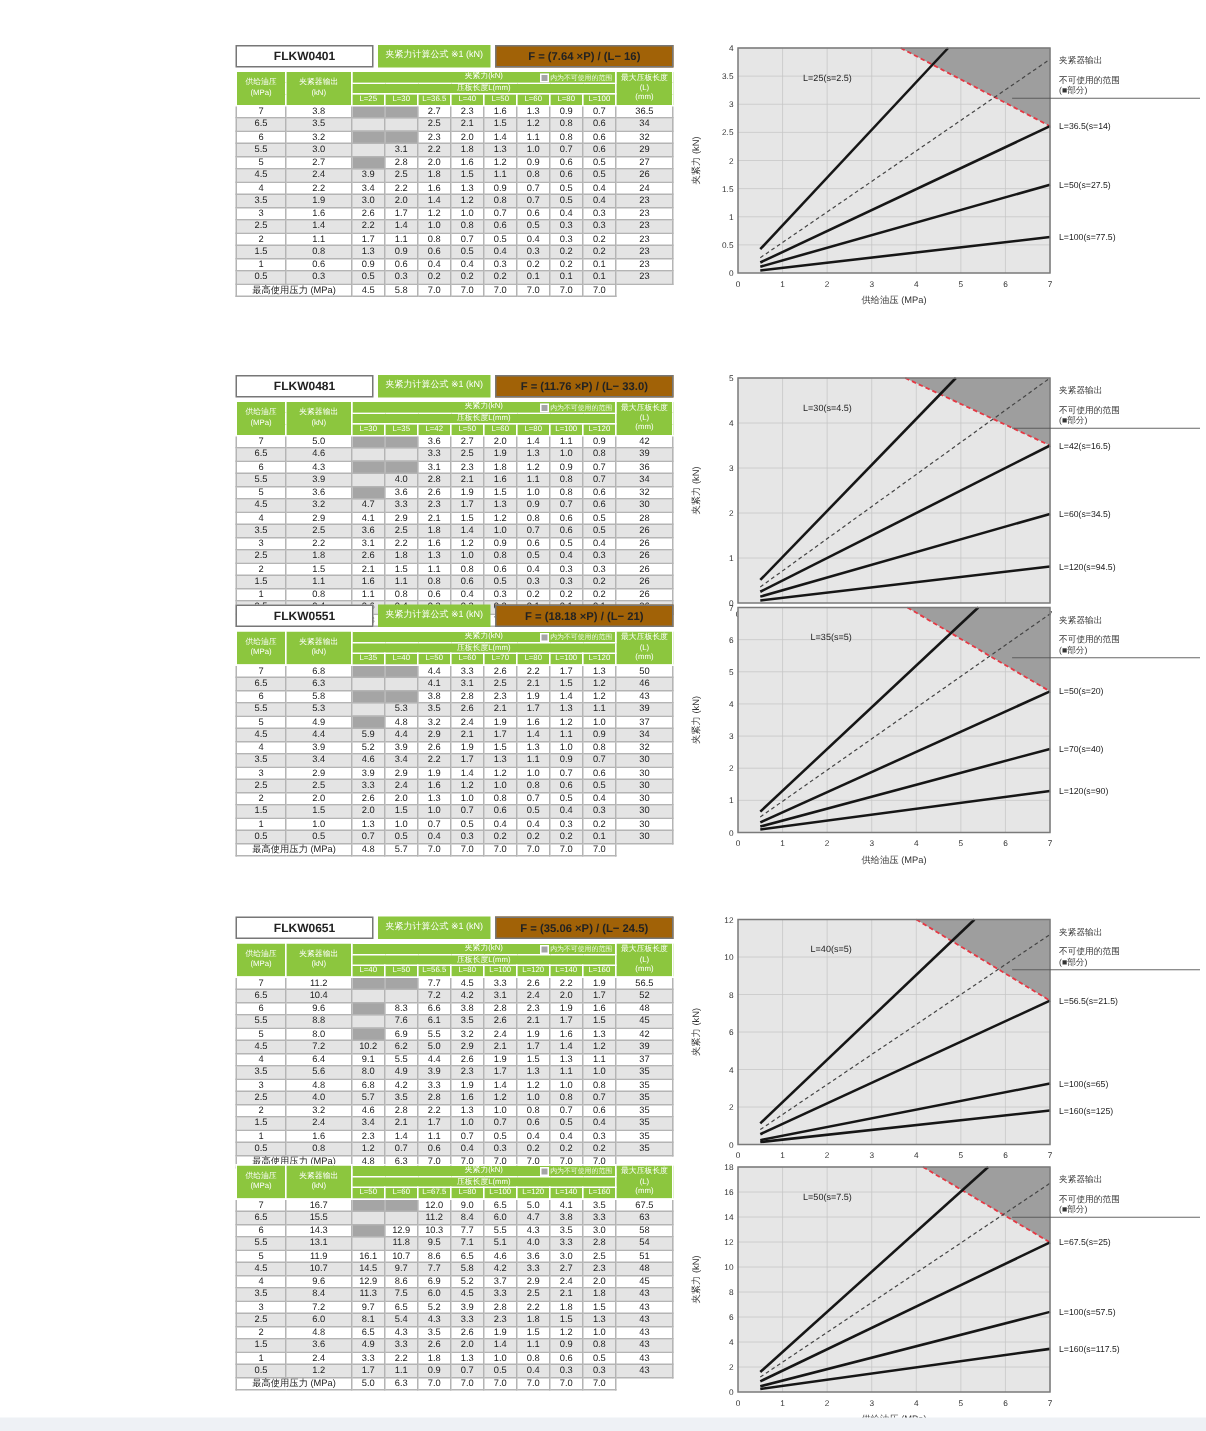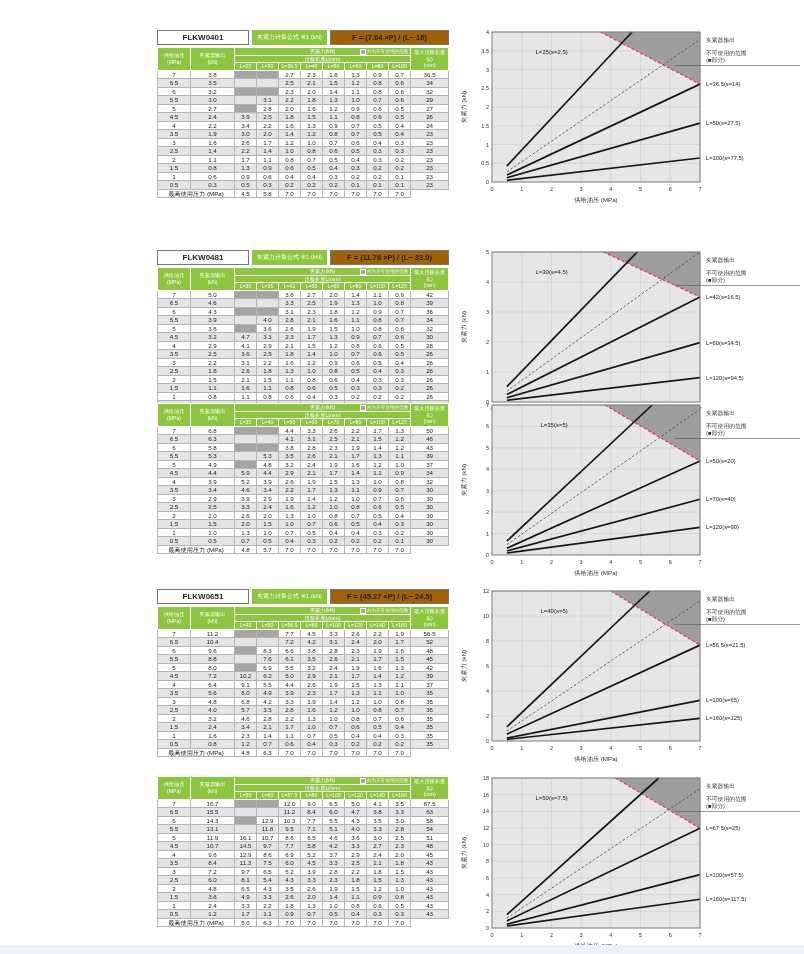--- a/index.html
+++ b/index.html
@@ -638,20 +638,25 @@
           <text x="248" y="29" font-size="5.8" fill="#333">不可使用的范围</text>
           <text x="248" y="36" font-size="5.8" fill="#333">(■部分)</text>
           <line x1="216.74285714285716" y1="39.5" x2="342" y2="39.5" stroke="#555" stroke-width="0.6"></line>
           <text x="248" y="53" font-size="5.8" fill="#222">L=42(s=16.5)</text>
           <text x="248" y="98.6" font-size="5.8" fill="#222">L=60(s=34.5)</text>
           <text x="248" y="133.7" font-size="5.8" fill="#222">L=120(s=94.5)</text>
         </svg></div>
     </div>
     <div class="section" style="top: 403px;">
       <div class="tablewrap">
+        <div class="title-row">
+          <div class="model-box">FLKW0551</div>
+          <div class="formula-badge">夹紧力计算公式 ※1 (kN)</div>
+          <div class="formula-box">F = (18.18 ×P) / (L− 21)</div>
+        </div>
         <table class="spec">
           <colgroup>
             <col width="33">
             <col width="44">
             <col width="22">
             <col width="22">
             <col width="22">
             <col width="22">
             <col width="22">
             <col width="22">
@@ -936,26 +941,26 @@
           <text x="109.77142857142857" y="27.75000000000003" font-size="6" fill="#222" text-anchor="end">L=35(s=5)</text>
           <text x="248" y="16" font-size="5.8" fill="#333">夹紧器输出</text>
           <text x="248" y="29" font-size="5.8" fill="#333">不可使用的范围</text>
           <text x="248" y="36" font-size="5.8" fill="#333">(■部分)</text>
           <line x1="216.74285714285716" y1="39.5" x2="342" y2="39.5" stroke="#555" stroke-width="0.6"></line>
           <text x="248" y="63.92857142857143" font-size="5.8" fill="#222">L=50(s=20)</text>
           <text x="248" y="102.28571428571428" font-size="5.8" fill="#222">L=70(s=40)</text>
           <text x="248" y="130.35714285714286" font-size="5.8" fill="#222">L=120(s=90)</text>
         </svg></div>
     </div>
-    <div class="section" style="top: 589px;">
+    <div class="section" style="top: 611px;">
       <div class="tablewrap">
         <div class="title-row">
           <div class="model-box">FLKW0651</div>
           <div class="formula-badge">夹紧力计算公式 ※1 (kN)</div>
-          <div class="formula-box">F = (45.27 ×P) / (L− 24.5)</div>
+          <div class="formula-box">F = (35.06 ×P) / (L− 24.5)</div>
         </div>
         <table class="spec">
           <colgroup>
             <col width="33">
             <col width="44">
             <col width="22">
             <col width="22">
             <col width="22">
             <col width="22">
             <col width="22">

